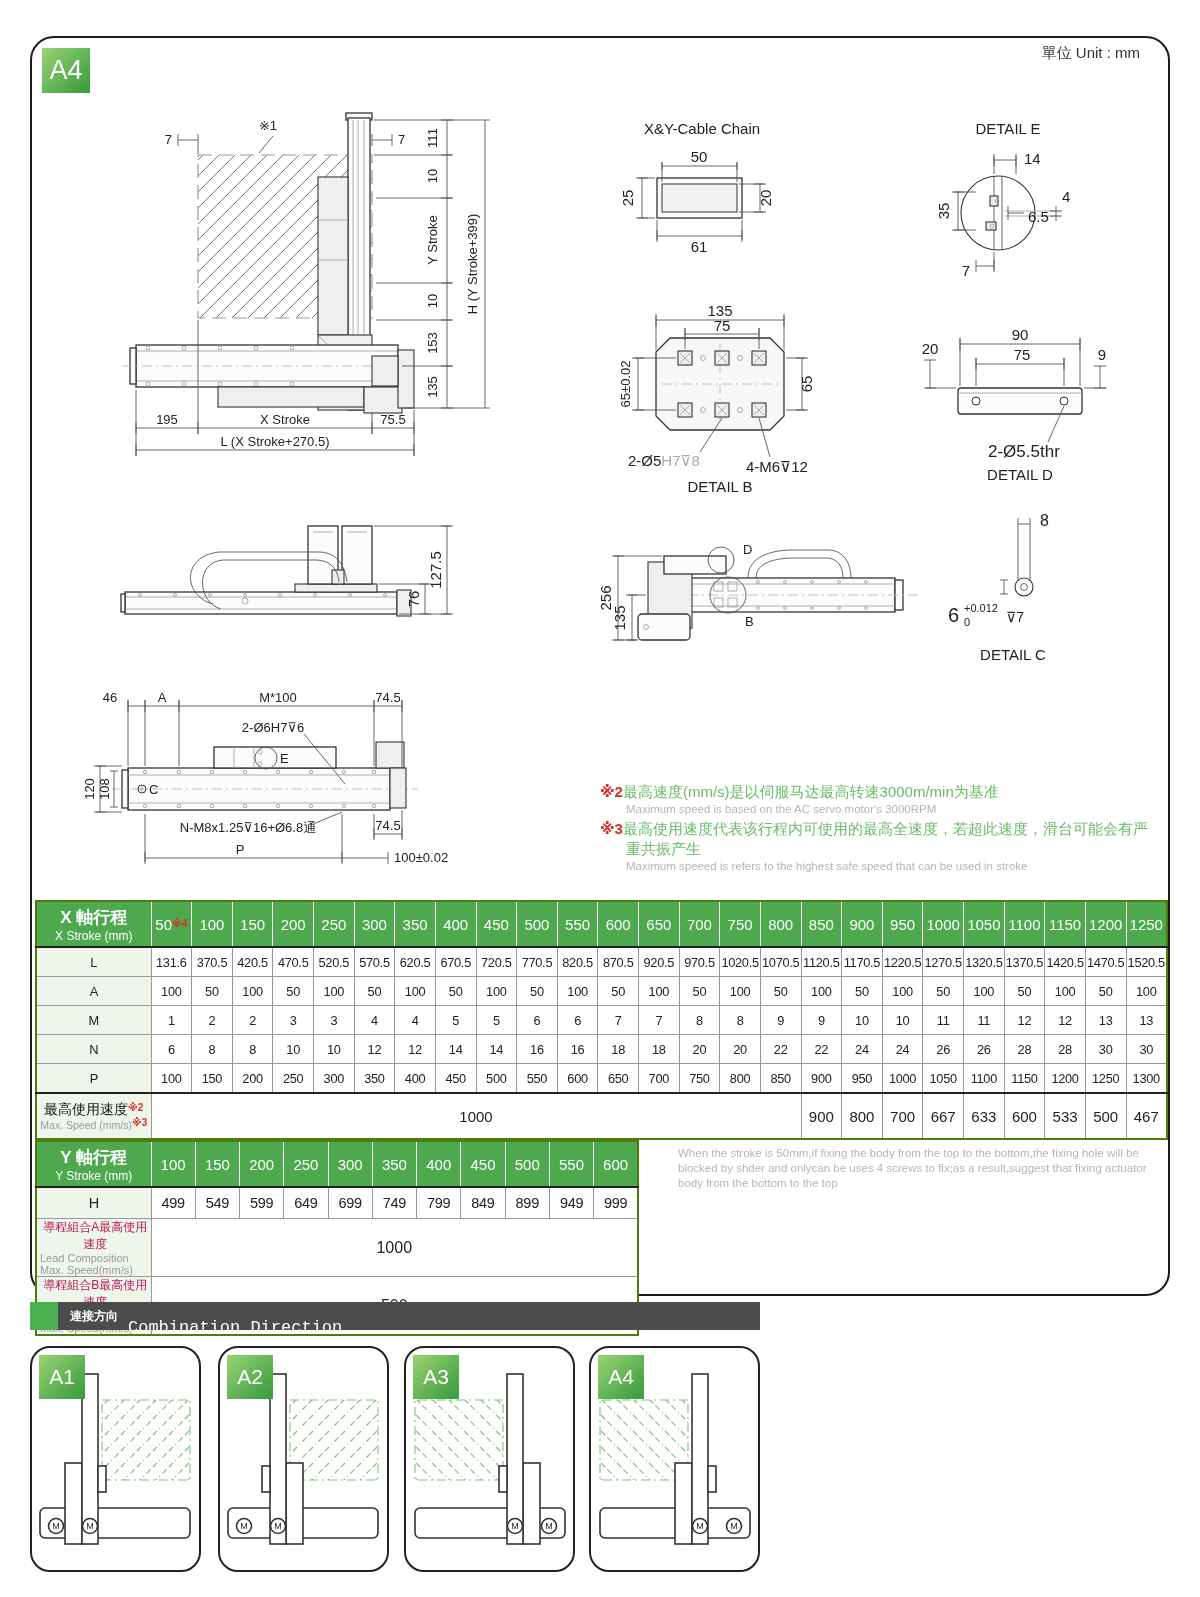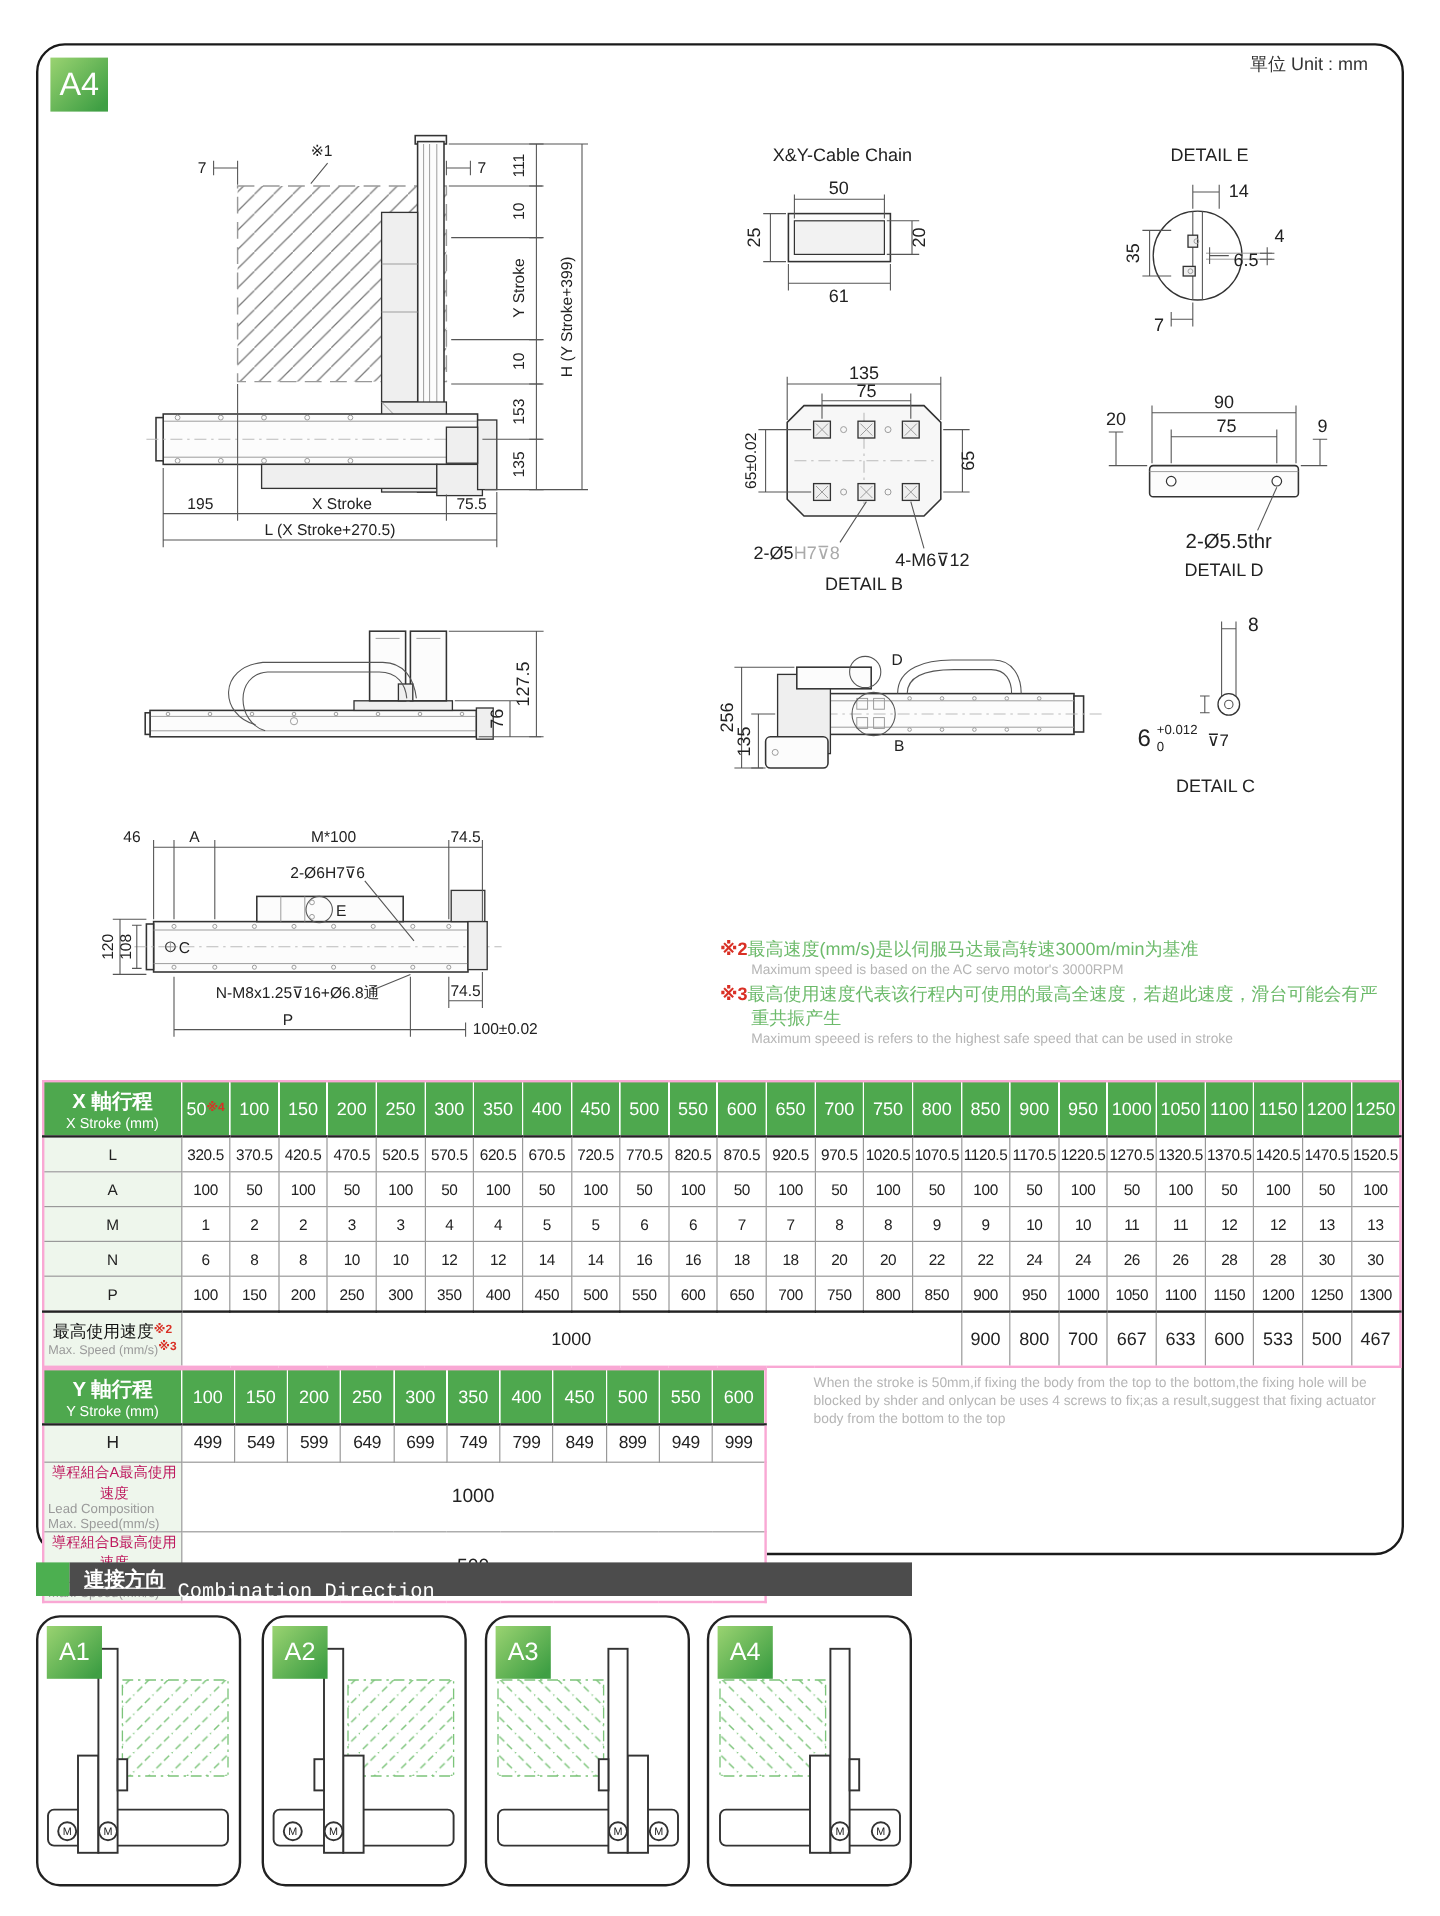--- a/index.html
+++ b/index.html
@@ -15,21 +15,21 @@
   .dim{stroke:#555;stroke-width:.9;fill:none;}
   .cl{stroke:#bbb;stroke-width:.9;fill:none;stroke-dasharray:10,4,2,4;}
   .dt{font-size:13px;}
   .dtl{font-size:15px;}
   .ttl{font-size:15px;}
   .notes{position:absolute;left:600px;top:782px;width:552px;}
   .ncn-line{padding-left:26px;text-indent:-26px;line-height:1.25;}
   .nref{color:#d93025;font-weight:bold;font-size:15px;}
   .ncn{color:#6cba6a;font-size:15px;}
   .nen{color:#b5b5b5;font-size:11.5px;margin-left:26px;line-height:1.3;margin-bottom:2px;}
-  .dtable{border-collapse:collapse;table-layout:fixed;position:absolute;background:#fff;border:2px solid #f9a8d4;}
+  .dtable{border-collapse:collapse;table-layout:fixed;position:absolute;background:#fff;border:2px solid #4d7c0f;}
   #x-table{left:35px;top:900px;width:1133px;}
   #y-table{left:35px;top:1140px;width:604px;padding-left:32px;}
   .dtable th,.dtable td{padding:0;text-align:center;vertical-align:middle;overflow:hidden;}
   .hrow th{background:#4EA84E;color:#fff;border:1px solid #ffffff;border-bottom:2px solid #222;font-weight:normal;}
   .scol{font-size:15px;height:44px;}
   .hcn{font-size:17px;font-weight:bold;}
   .hen{font-size:12px;}
   .drow td{border:1px solid #999;font-size:12.8px;height:28px;letter-spacing:-.3px;}
   .rlabel{background:#eef6ec;font-size:18px;}
   .refsup{color:#d93025;font-size:10px;position:relative;top:-3px;font-weight:bold;}
@@ -40,21 +40,21 @@
   .slen{font-size:10.5px;color:#9a9a9a;}
   #y-table .drow td{font-size:14.5px;height:30px;}
   .lrow td{border:1px solid #999;height:34px;}
   .llcn{font-size:12px;color:#be185d;text-align:center;padding-left:3px;}
   .llen{font-size:11px;color:#9a9a9a;text-align:left;padding-left:3px;line-height:1.05;}
   .leadv{font-size:16px;}
   .note4{position:absolute;left:652px;top:1146px;width:512px;}
   .combo-bar{position:absolute;left:30px;top:1302px;width:730px;height:28px;display:flex;}
   .combo-green{width:28px;height:28px;background:#4CAF50;}
   .combo-dark{flex:1;background:#4c4c4c;color:#fff;display:flex;align-items:center;padding-left:12px;gap:10px;}
-  .combo-cn{font-size:17px;font-weight:bold;text-decoration:underline;}
+  .combo-cn{font-size:12px;font-weight:bold;}
   .combo-en{font-size:17px;font-family:"Liberation Mono","DejaVu Sans Mono",monospace;margin-top:22px;}
   .card{position:absolute;top:1346px;width:167px;height:222px;border:2.5px solid #222;border-radius:20px;background:#fff;}
   .card-badge{position:absolute;left:7px;top:7px;width:46px;height:44px;background:linear-gradient(135deg,#9ad371 0%,#3f9f44 90%);color:#fff;font-size:21px;display:flex;align-items:center;justify-content:center;z-index:2;}
   .card svg{left:0;top:0;}
   .gline{stroke:#333;stroke-width:1.6;fill:#fff;}
   .mtext{font-size:9px;text-anchor:middle;}
 </style>
 </head>
 <body>
 
@@ -406,21 +406,21 @@
         <th class="scol">950</th>
         <th class="scol">1000</th>
         <th class="scol">1050</th>
         <th class="scol">1100</th>
         <th class="scol">1150</th>
         <th class="scol">1200</th>
         <th class="scol">1250</th>
       </tr>
       <tr class="drow">
         <td class="rlabel">L</td>
-        <td>320.5</td>
+        <td>131.6</td>
         <td>370.5</td>
         <td>420.5</td>
         <td>470.5</td>
         <td>520.5</td>
         <td>570.5</td>
         <td>620.5</td>
         <td>670.5</td>
         <td>720.5</td>
         <td>770.5</td>
         <td>820.5</td>

